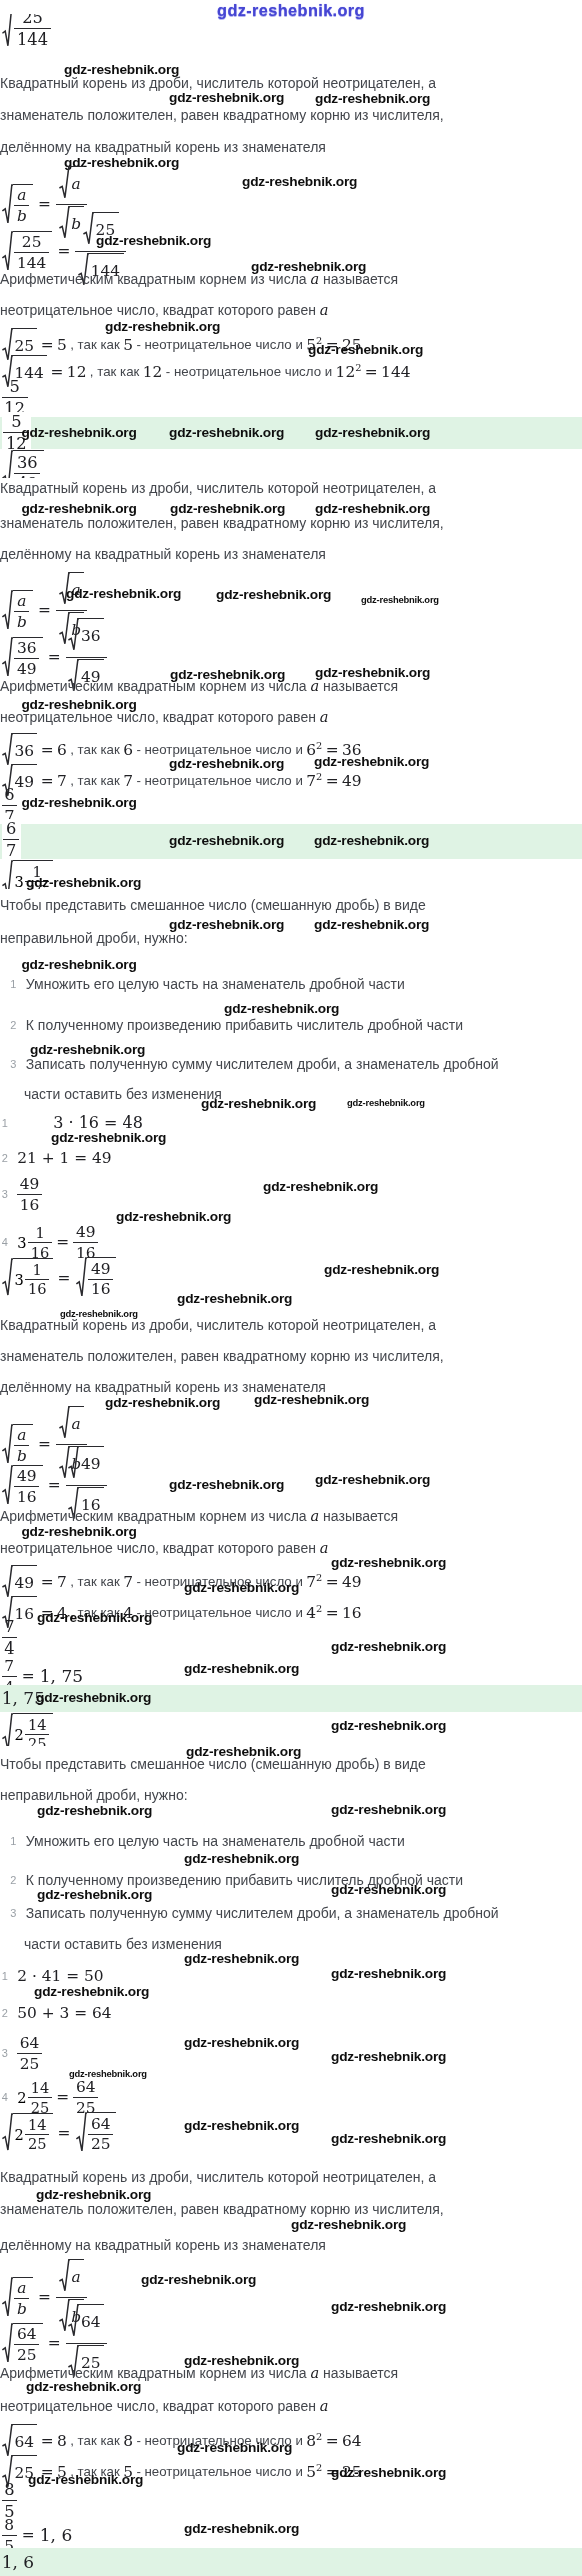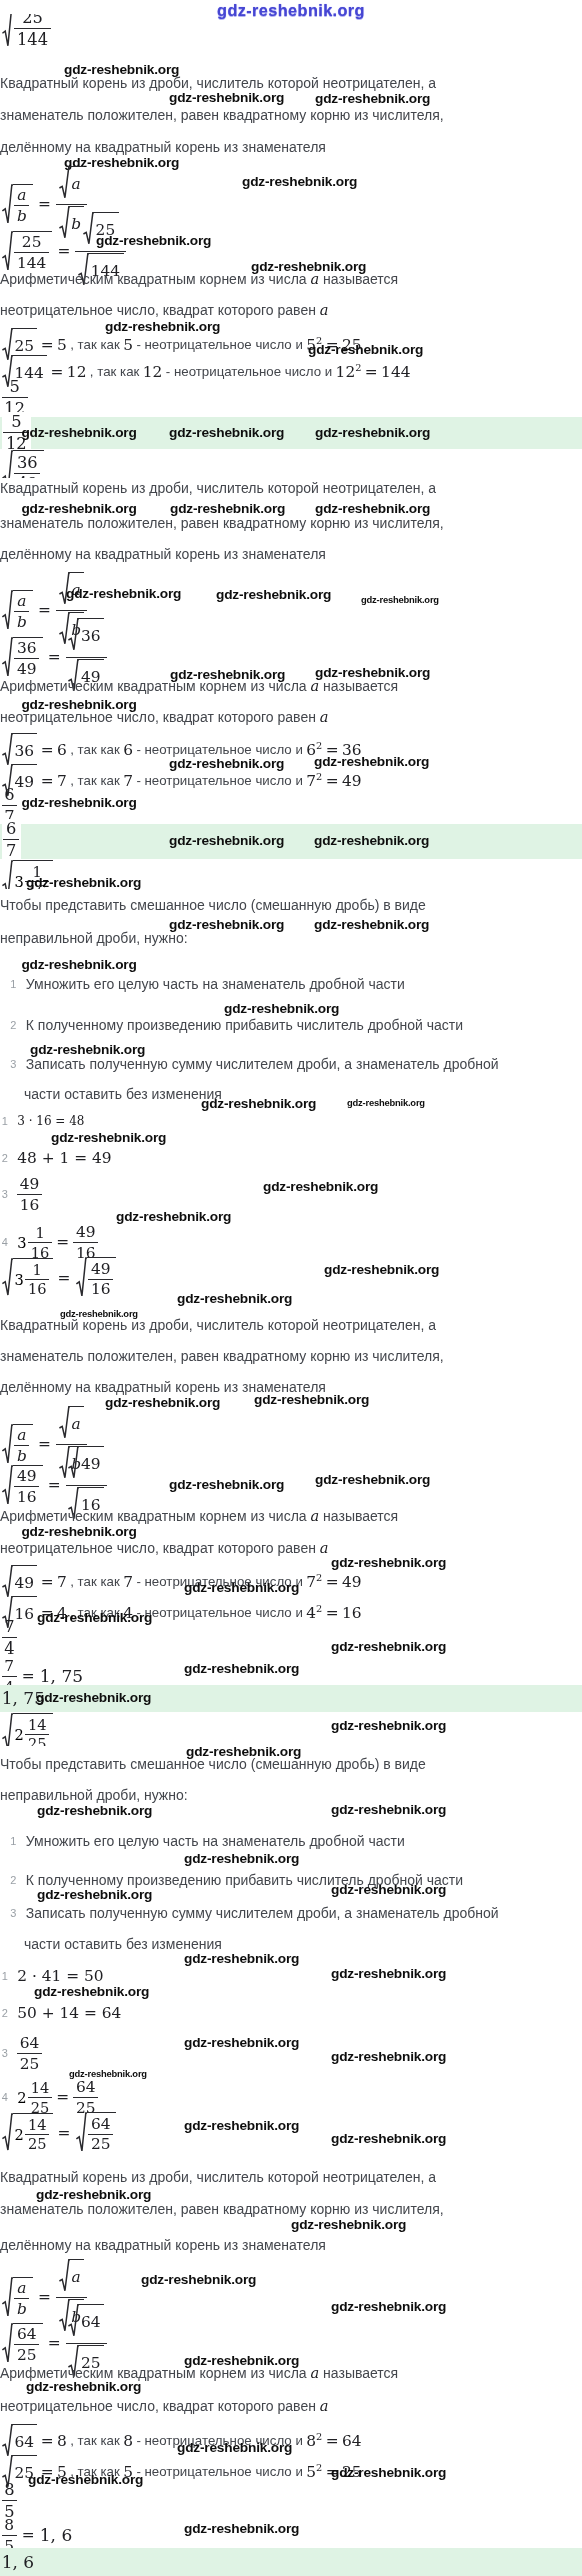--- a/index.html
+++ b/index.html
@@ -379,26 +379,26 @@
     <div class="blk" style="left: 30px; top: 1042px;"><span class="wm">gdz-reshebnik.org</span></div>
     <div class="blk" style="left: 10.3px; top: 1056px;"><span class="row" style="gap: 0px;">
         <span class="idx">3</span>
         <span class="p">Записать полученную сумму числителем дроби, а знаменатель дробной</span>
       </span></div>
     <div class="blk" style="left: 24px; top: 1086px;"><span class="p">части оставить без изменения</span></div>
     <div class="blk" style="left: 201px; top: 1096px;"><span class="wm">gdz-reshebnik.org</span></div>
     <div class="blk" style="left: 347px; top: 1094px;"><span class="wm s">gdz-reshebnik.org</span></div>
     <div class="blk" style="left: 1.7px; top: 1113px;"><span class="row" style="gap: 0px;">
         <span class="idx">1</span>
-        <span class="math" style="font-size: 12px;">3 · 16 = 48</span>
+        <span class="math" style="font-size: 16px; margin-left: 36px;">3 · 16 = 48</span>
       </span></div>
     <div class="blk" style="left: 51px; top: 1130px;"><span class="wm">gdz-reshebnik.org</span></div>
     <div class="blk" style="left: 1.7px; top: 1149px;"><span class="row" style="gap: 0px;">
         <span class="idx">2</span>
-        <span class="math" style="font-size: 15.4px;">48 + 1 = 49</span>
+        <span class="math" style="font-size: 15.4px;">21 + 1 = 49</span>
       </span></div>
     <div class="blk" style="left: 1.7px; top: 1175px;"><span class="row" style="gap: 0px;">
         <span class="idx">3</span>
         <span class="frac">
           <span class="fn"><span class="math" style="font-size: 15.4px;">49</span></span>
           <span class="fd"><span class="math" style="font-size: 15.4px;">16</span></span>
         </span>
       </span></div>
     <div class="blk" style="left: 263px; top: 1179px;"><span class="wm">gdz-reshebnik.org</span></div>
     <div class="blk" style="left: 116px; top: 1209px;"><span class="wm">gdz-reshebnik.org</span></div>
@@ -638,21 +638,21 @@
     <div class="blk" style="left: 24px; top: 1936px;"><span class="p">части оставить без изменения</span></div>
     <div class="blk" style="left: 184px; top: 1951px;"><span class="wm">gdz-reshebnik.org</span></div>
     <div class="blk" style="left: 1.7px; top: 1967px;"><span class="row" style="gap: 0px;">
         <span class="idx">1</span>
         <span class="math" style="font-size: 15.4px;">2 · 41 = 50</span>
       </span></div>
     <div class="blk" style="left: 331px; top: 1966px;"><span class="wm">gdz-reshebnik.org</span></div>
     <div class="blk" style="left: 34px; top: 1984px;"><span class="wm">gdz-reshebnik.org</span></div>
     <div class="blk" style="left: 1.7px; top: 2004px;"><span class="row" style="gap: 0px;">
         <span class="idx">2</span>
-        <span class="math" style="font-size: 15.4px;">50 + 14 = 64</span>
+        <span class="math" style="font-size: 15.4px;">50 + 3 = 64</span>
       </span></div>
     <div class="blk" style="left: 184px; top: 2035px;"><span class="wm">gdz-reshebnik.org</span></div>
     <div class="blk" style="left: 1.7px; top: 2034px;"><span class="row" style="gap: 0px;">
         <span class="idx">3</span>
         <span class="frac">
           <span class="fn"><span class="math" style="font-size: 15.4px;">64</span></span>
           <span class="fd"><span class="math" style="font-size: 15.4px;">25</span></span>
         </span>
       </span></div>
     <div class="blk" style="left: 331px; top: 2049px;"><span class="wm">gdz-reshebnik.org</span></div>

